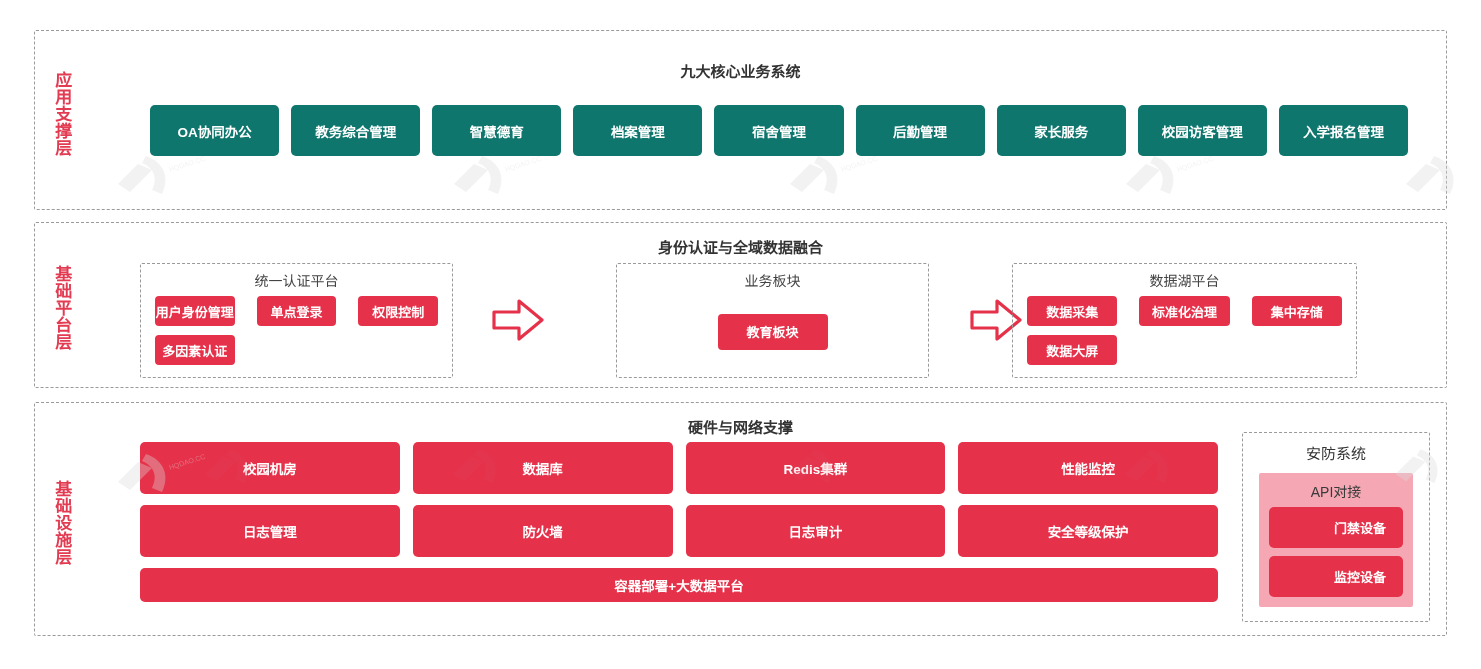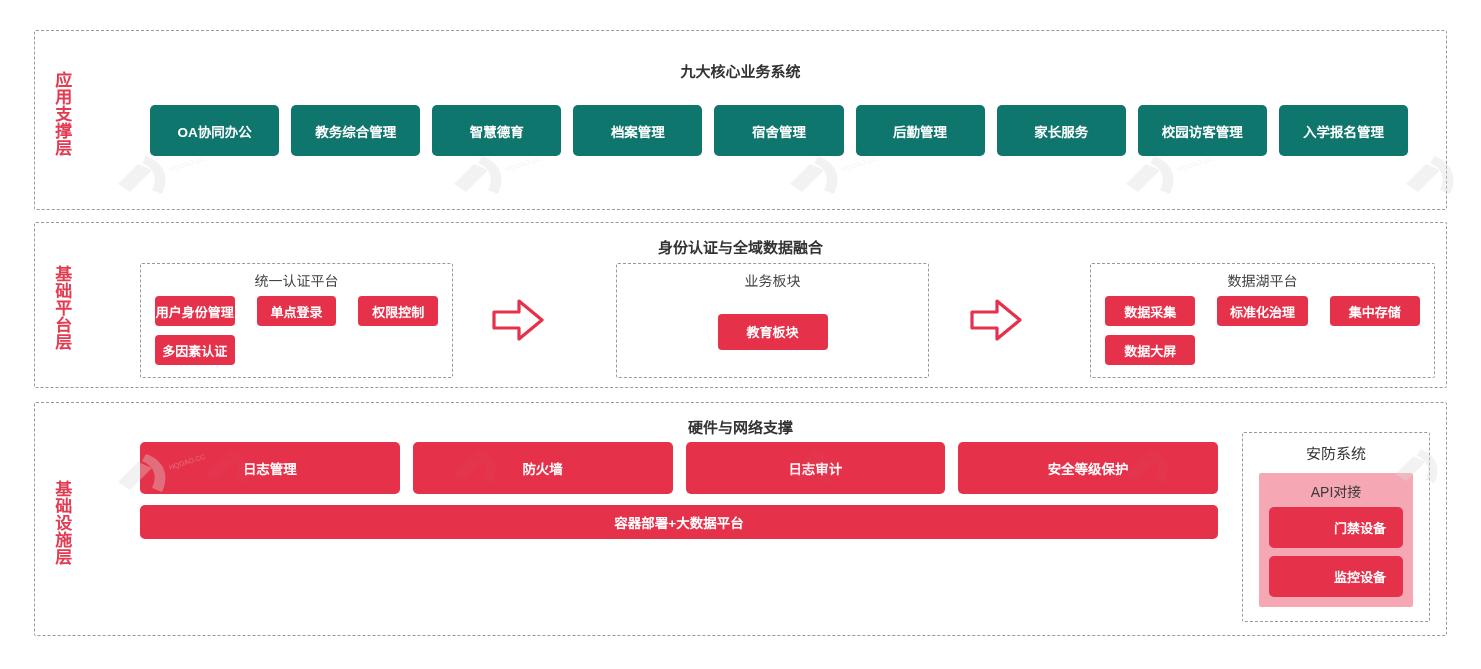--- a/index.html
+++ b/index.html
@@ -98,21 +98,21 @@
   }
   .sub-panel-title{
     position:absolute;left:0;right:0;top:6px;
     text-align:center;
     font-size:14px;
     color:#444444;
     white-space:nowrap;
   }
   #panel-auth{left:140px;top:263px;width:313px;height:115px;}
   #panel-business{left:616px;top:263px;width:313px;height:115px;}
-  #panel-lake{left:1090px;top:263px;width:345px;height:115px;}
+  #panel-lake{left:1012px;top:263px;width:345px;height:115px;}
 
   .panel-grid{
     position:absolute;
     left:14px;right:14px;top:32px;bottom:12px;
     display:grid;
     grid-template-columns:1fr 1fr 1fr;
     grid-auto-rows:1fr;
     column-gap:22px;
     row-gap:9px;
   }
@@ -246,20 +246,26 @@
   </div>
 
   <div class="layer" id="layer-infra"></div>
 
   <div class="side-label" id="side-infra">基础设施层</div>
 
   <div class="layer-title" id="title-infra">硬件与网络支撑</div>
 
   <div id="infra-main">
     <div class="infra-row">
+      <div class="chip red">校园机房</div>
+      <div class="chip red">数据库</div>
+      <div class="chip red">Redis集群</div>
+      <div class="chip red">性能监控</div>
+    </div>
+    <div class="infra-row">
       <div class="chip red">日志管理</div>
       <div class="chip red">防火墙</div>
       <div class="chip red">日志审计</div>
       <div class="chip red">安全等级保护</div>
     </div>
     <div class="infra-wide">
       <div class="chip red">容器部署+大数据平台</div>
     </div>
   </div>
 

